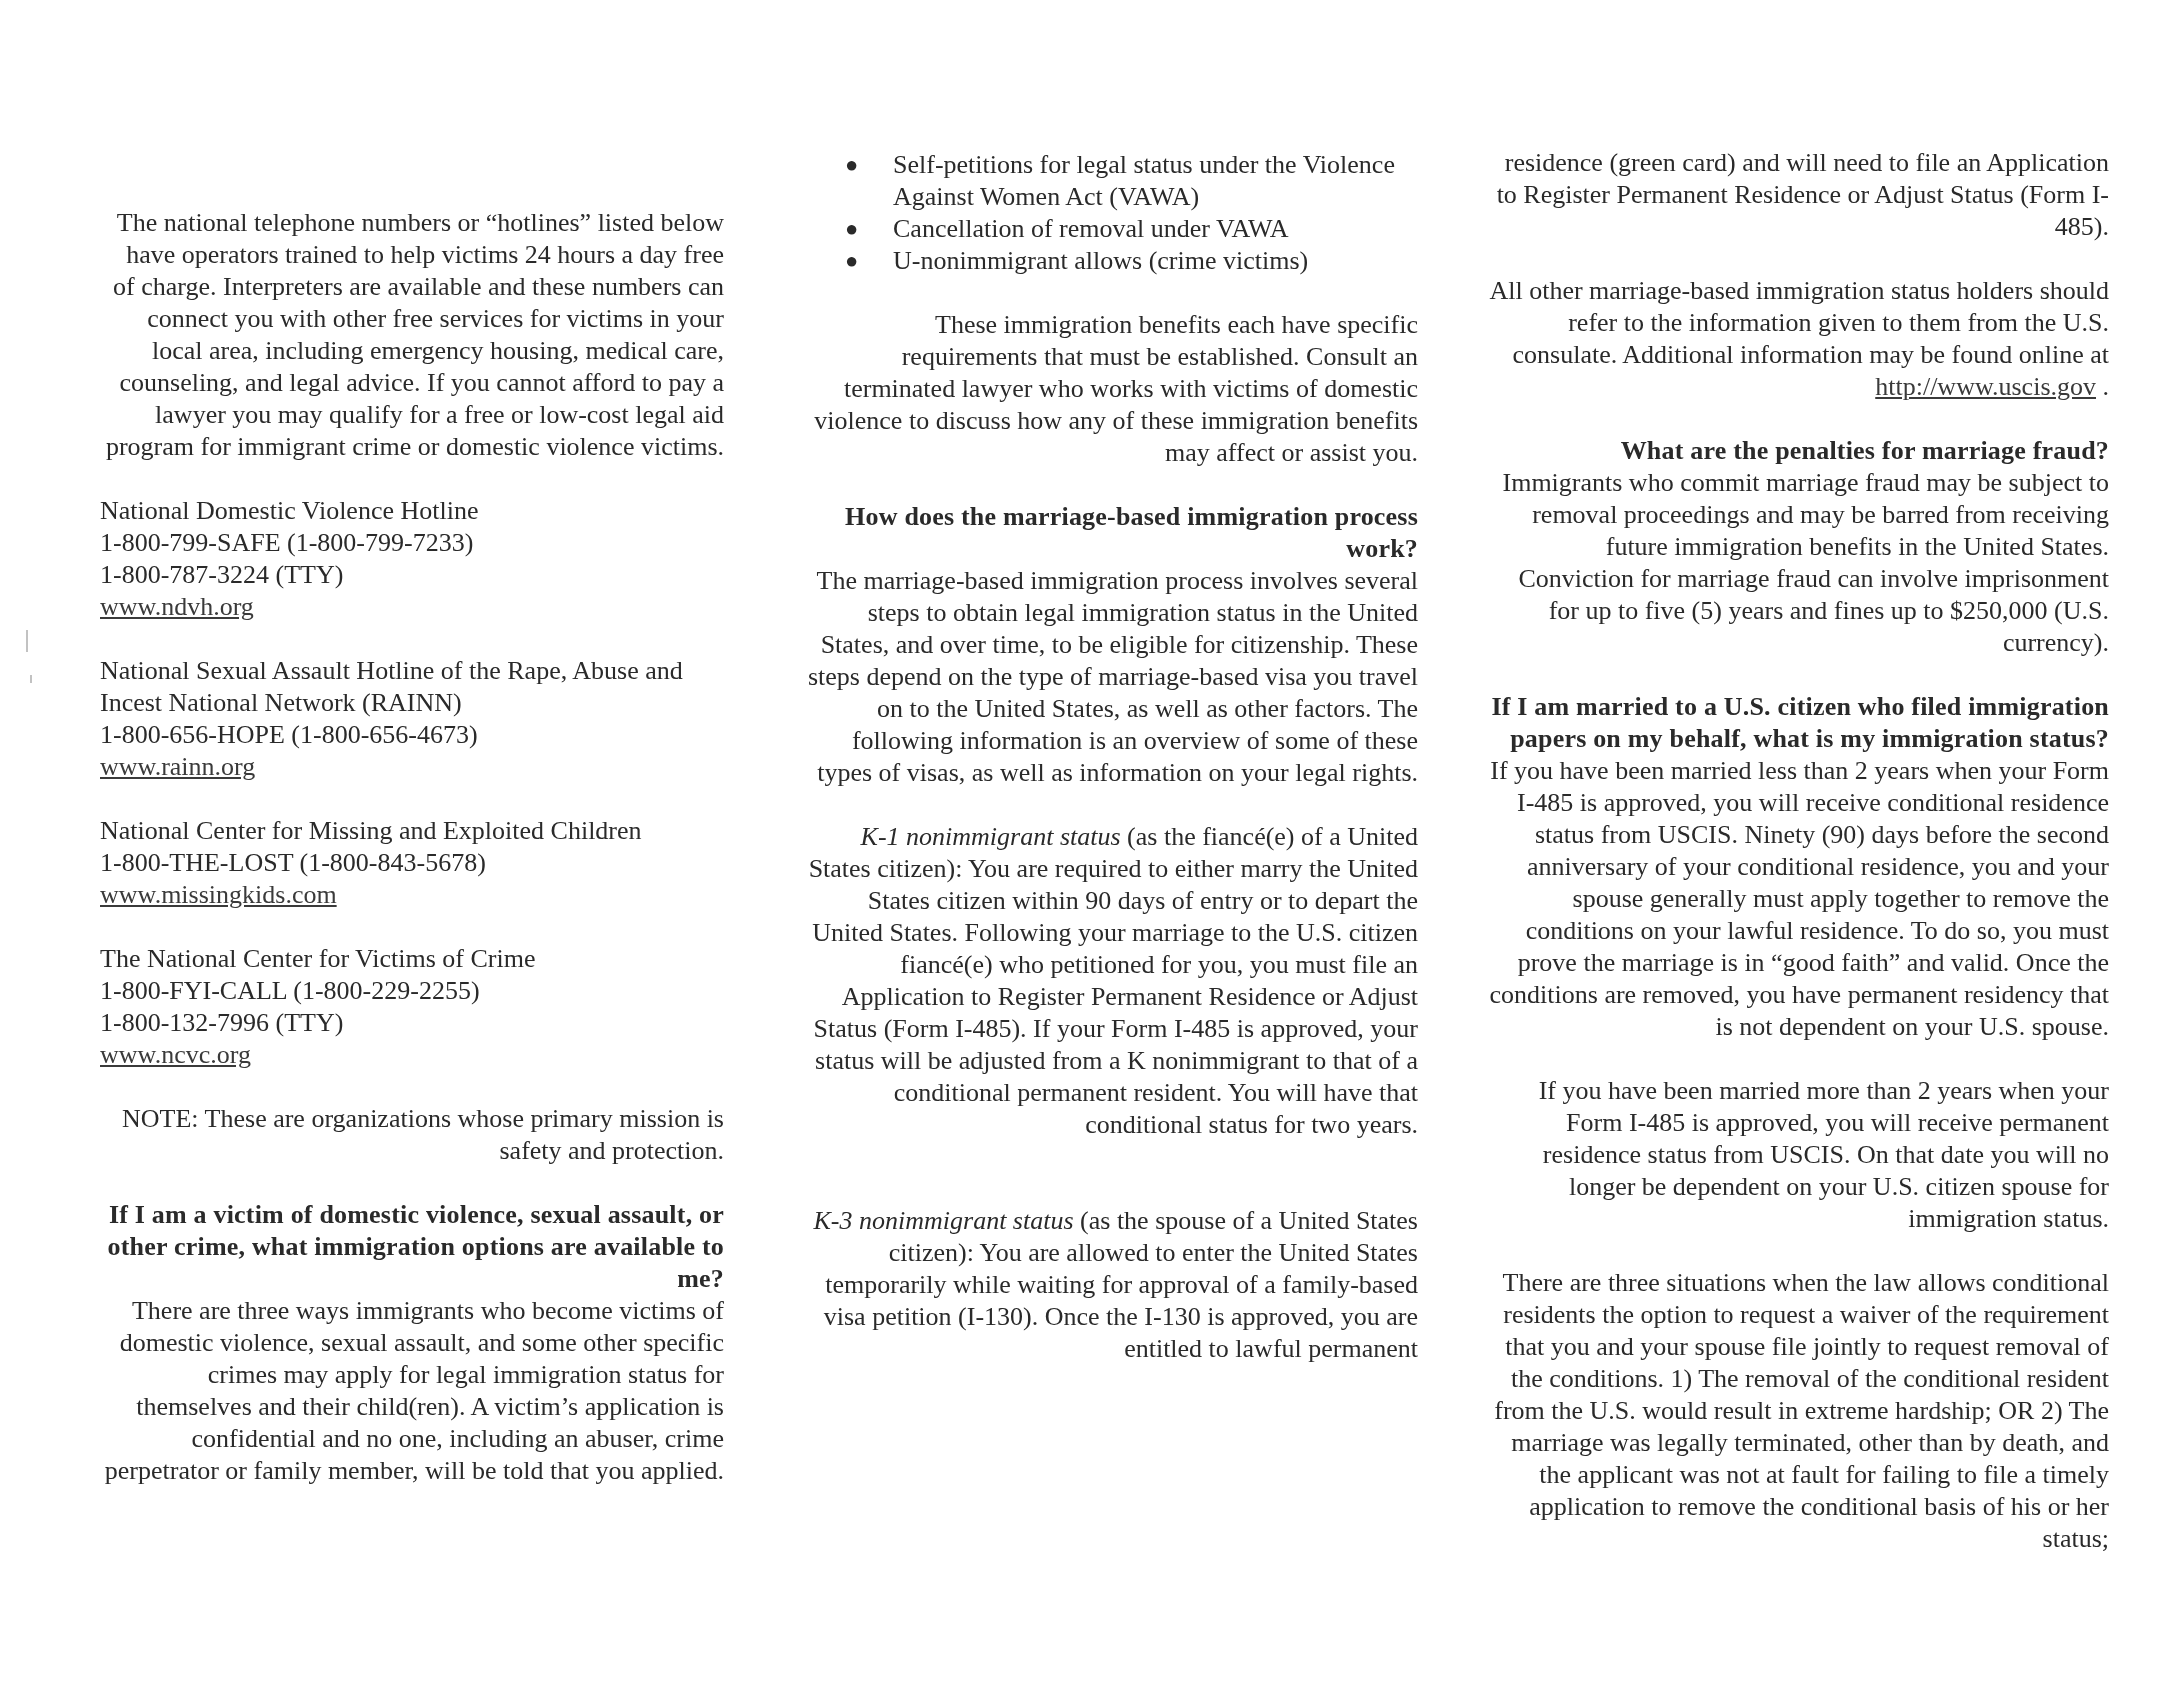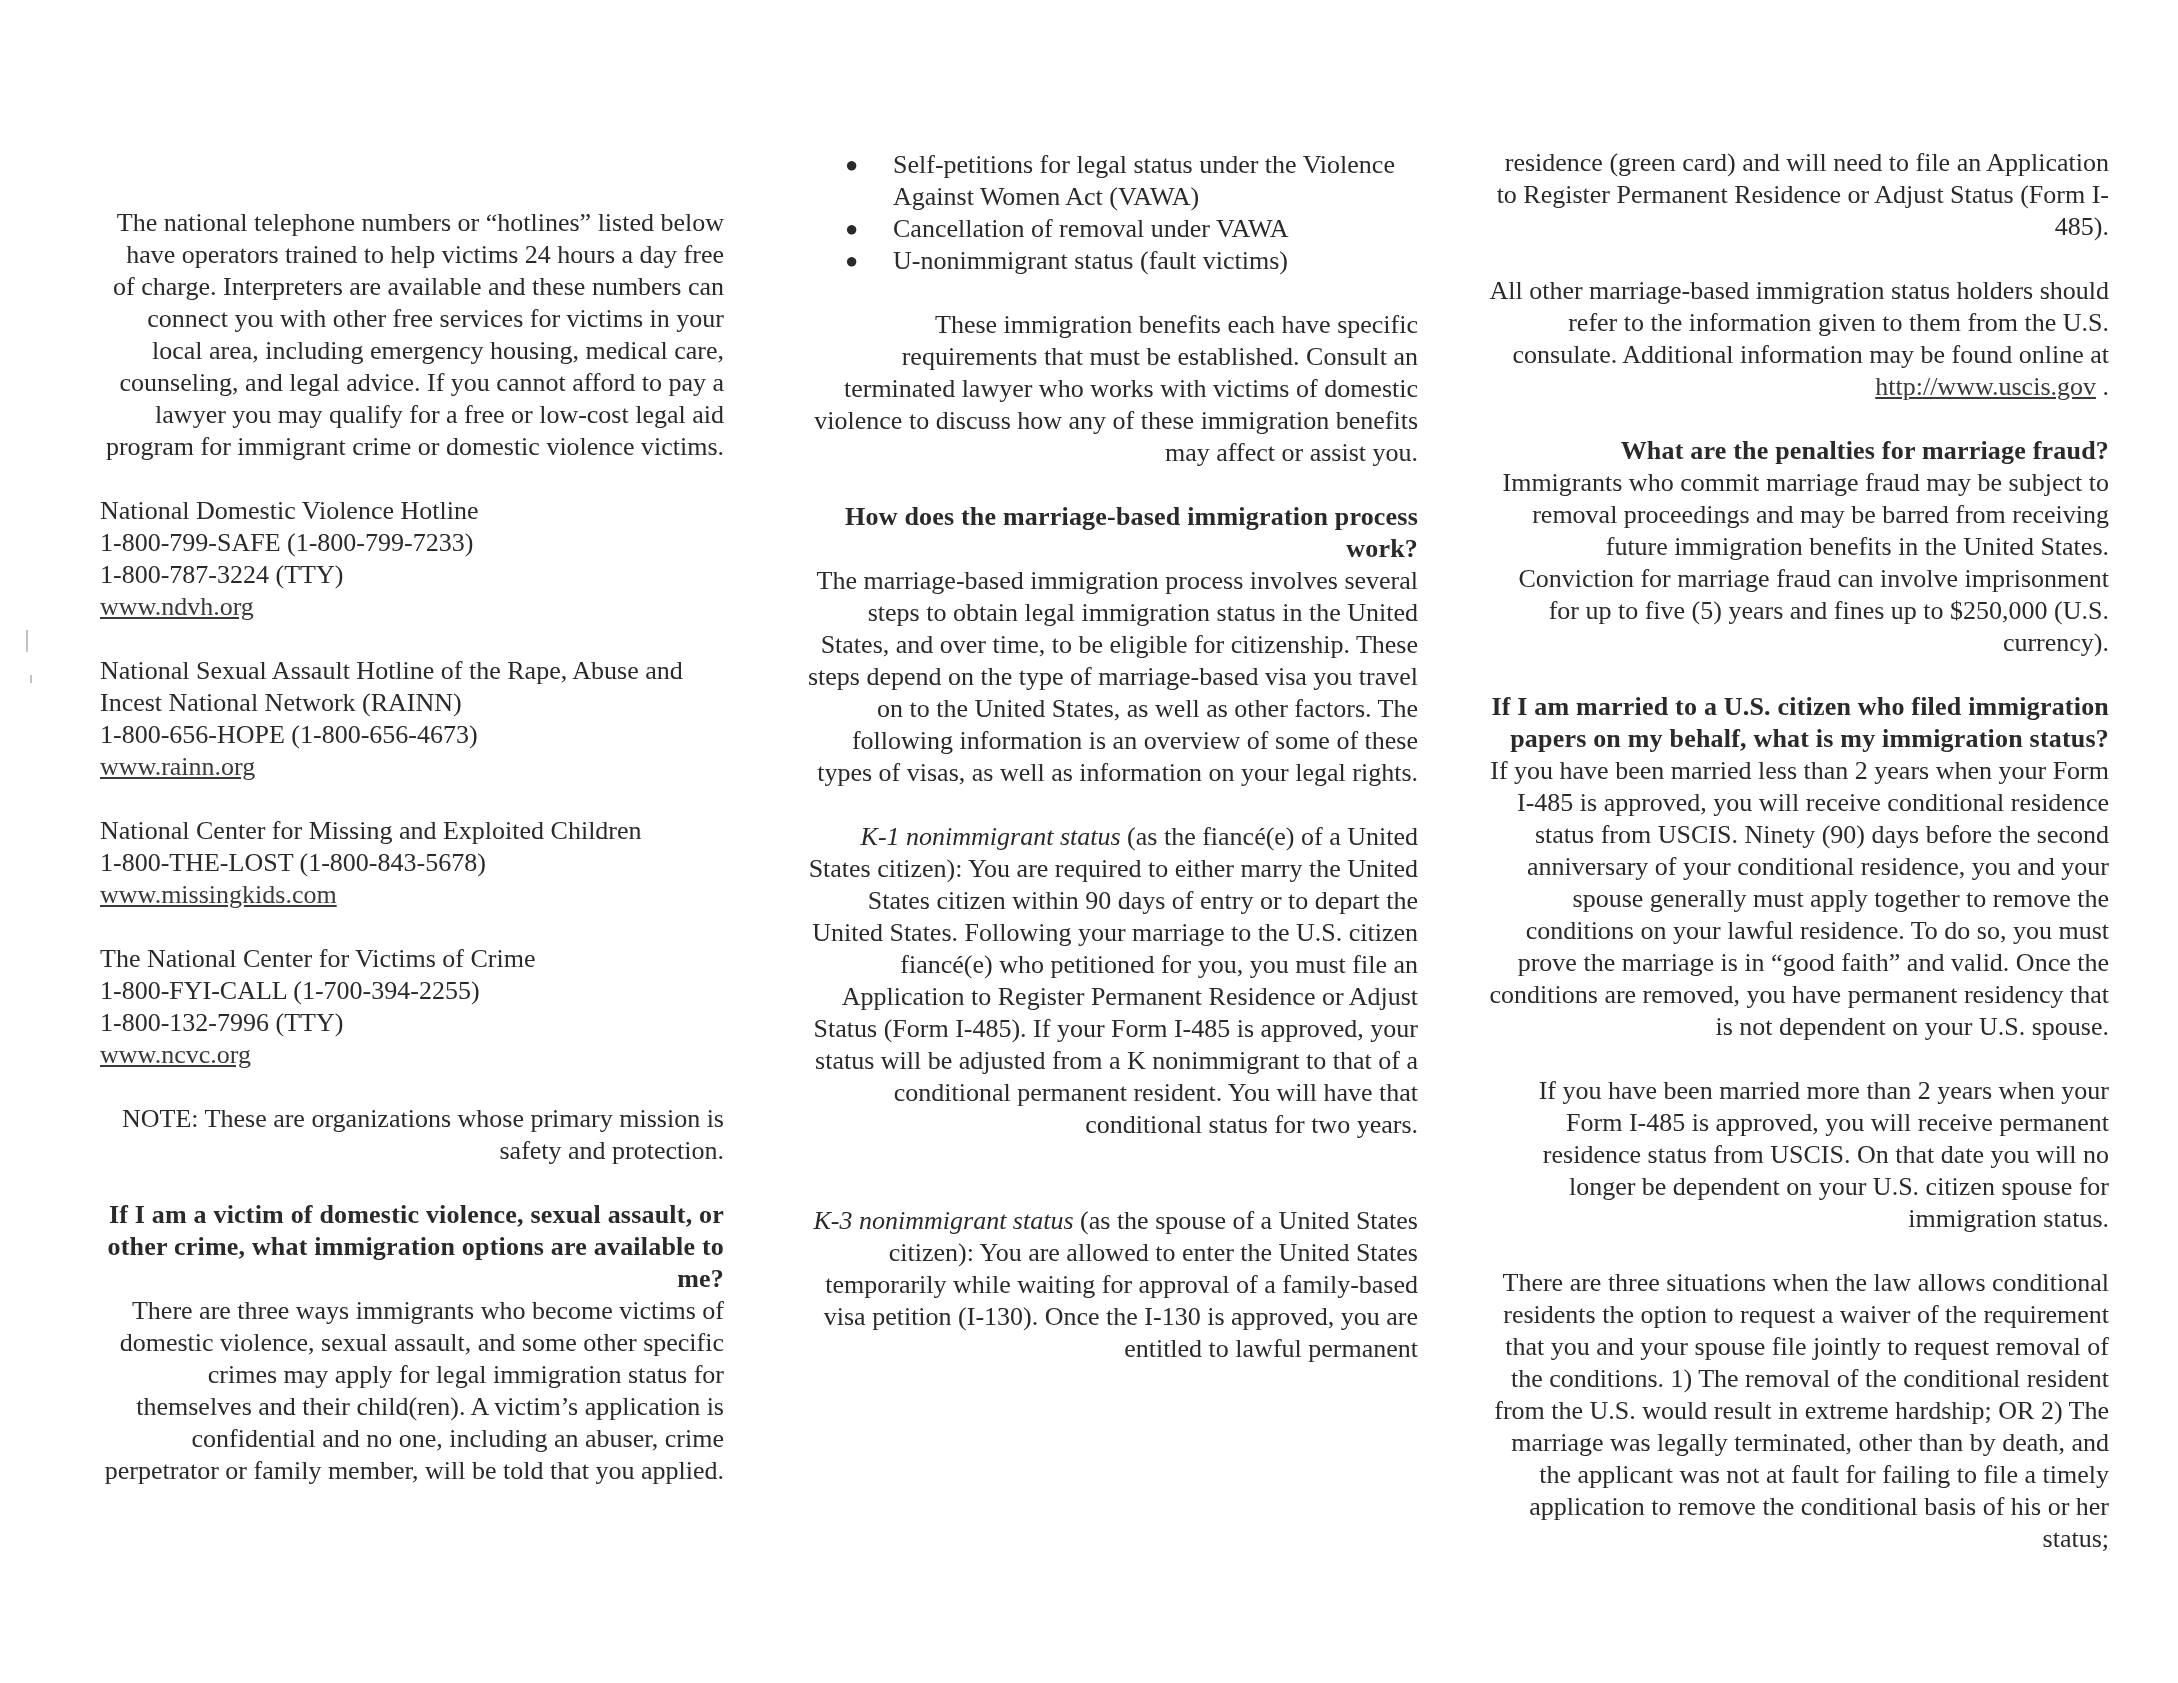--- a/index.html
+++ b/index.html
@@ -84,38 +84,38 @@
 
   <div class="contact-block">
     <span class="line">National Center for Missing and Exploited Children</span>
     <span class="line">1-800-THE-LOST (1-800-843-5678)</span>
     <span class="line"><a class="link">www.missingkids.com</a></span>
   </div>
   <div class="gap"></div>
 
   <div class="contact-block">
     <span class="line">The National Center for Victims of Crime</span>
-    <span class="line">1-800-FYI-CALL (1-700-394-2255)</span>
+    <span class="line">1-800-FYI-CALL (1-800-229-2255)</span>
     <span class="line">1-800-132-7996 (TTY)</span>
     <span class="line"><a class="link">www.ncvc.org</a></span>
   </div>
   <div class="gap"></div>
 
   <p>NOTE: These are organizations whose primary mission is safety and protection.</p>
   <div class="gap"></div>
 
   <p class="heading">If I am a victim of domestic violence, sexual assault, or other crime, what immigration options are available to me?</p>
   <p>There are three ways immigrants who become victims of domestic violence, sexual assault, and some other specific crimes may apply for legal immigration status for themselves and their child(ren). A victim’s application is confidential and no one, including an abuser, crime perpetrator or family member, will be told that you applied.</p>
 </div>
 
 <div class="col" id="col2">
   <ul class="bullets">
     <li><span class="bullet">●</span><span>Self-petitions for legal status under the Violence Against Women Act (VAWA)</span></li>
     <li><span class="bullet">●</span><span>Cancellation of removal under VAWA</span></li>
-    <li><span class="bullet">●</span><span>U-nonimmigrant status (fault victims)</span></li>
+    <li><span class="bullet">●</span><span>U-nonimmigrant allows (crime victims)</span></li>
   </ul>
   <div class="gap"></div>
 
   <p>These immigration benefits each have specific requirements that must be established.  Consult an terminated lawyer who works with victims of domestic violence to discuss how any of these immigration benefits may affect or assist you.</p>
   <div class="gap"></div>
 
   <p class="heading">How does the marriage-based immigration process work?</p>
   <p>The marriage-based immigration process involves several steps to obtain legal immigration status in the United States, and over time, to be eligible for citizenship.  These steps depend on the type of marriage-based visa you travel on to the United States, as well as other factors.  The following information is an overview of some of these types of visas, as well as information on your legal rights.</p>
   <div class="gap"></div>
 

